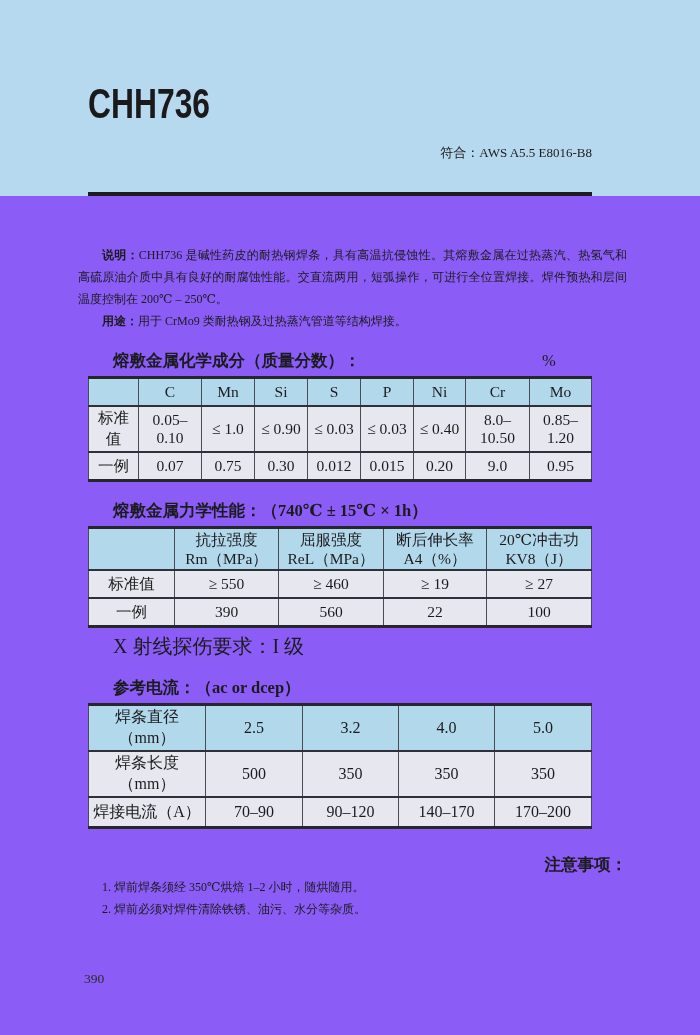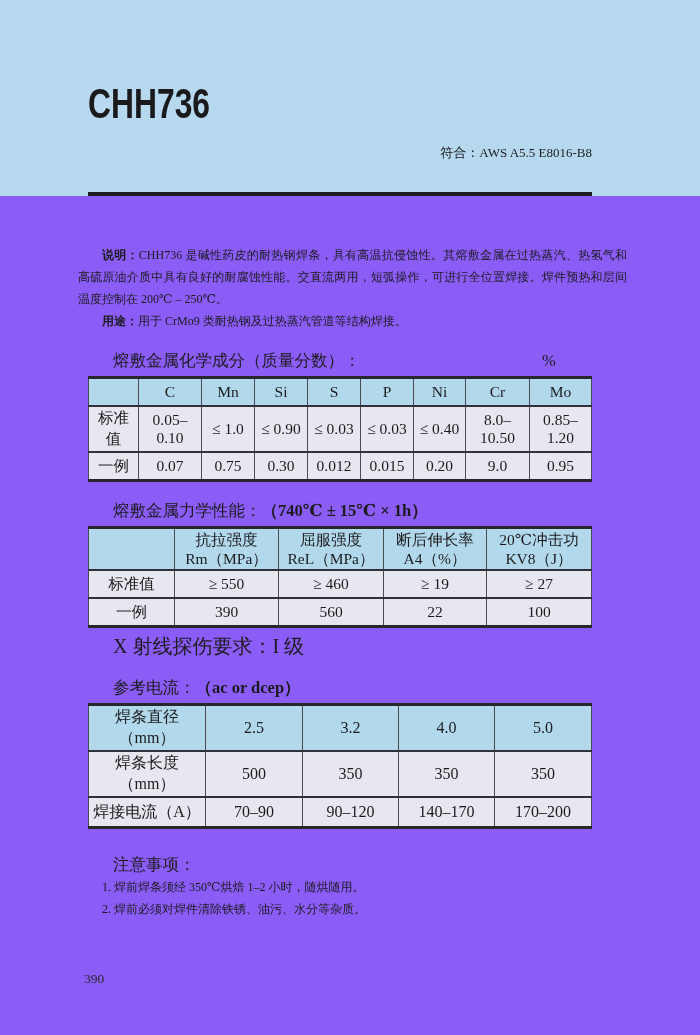--- a/index.html
+++ b/index.html
@@ -18,42 +18,42 @@
     font-weight:700; font-size:43px; line-height:46px; color:#1a1a1c;
     transform:scaleX(0.74); transform-origin:left top; letter-spacing:0px; white-space:nowrap;
   }
   .conform { position:absolute; top:144px; right:108px; font-size:13px; white-space:nowrap; }
   .rule { position:absolute; left:88px; top:192px; width:504px; height:4px; background:#1c1c20; }
   
   .content { position:absolute; left:0; top:196px; width:700px; box-sizing:border-box; padding:48px 73px 0 78px; }
   p.body { margin:0; font-size:12px; line-height:22px; text-align:justify; text-indent:2em; }
   .blabel { font-weight:700; }
   .sec { position:relative; margin:18px 0 0 0; padding-left:35px; font-size:16.5px; line-height:22px; }
-  .sec .t { font-weight:400;text-align:right; }
+  .sec .t { font-weight:700;text-align:right; }
   .sec .cond { font-weight:700; }
   .unit { position:absolute; left:464px; top:0; font-weight:400; }
   
   table.dtable {
     margin:4px 0 0 10px; width:503px; table-layout:fixed; border-collapse:collapse;
     font-size:15.5px;
     border-left:1px solid #4b4b54; border-right:1px solid #4b4b54;
     border-top:3px solid #26262c; border-bottom:3px solid #26262c;
   }
   .dtable th, .dtable td {
     border:1px solid #4b4b54; text-align:center; vertical-align:middle;
     font-weight:400; padding:1px 2px; height:24px; overflow:hidden;
   }
   .dtable tr + tr th, .dtable tr + tr td { border-top:2px solid #30303a; }
   .hbg { background:#b2d8ec; }
   .dbg { background:#e7e7ef; }
   .h2cell { height:41px; line-height:19px; }
   .h2cell .l1, .h2cell .l2 { display:block; }
   table.cur td, table.cur th { height:26px; font-size:16px; }
   .xray { margin:7px 0 0 35px; font-size:20px; line-height:22px; }
-  .notes-title { margin:25px 0 0 35px; font-weight:400; font-size:16.5px; line-height:22px; }
+  .notes-title { margin:25px 0 0 35px; font-weight:700; font-size:16.5px; line-height:22px;text-align:right; }
   .gap-lg { margin-top:20px; }
   .pageno { position:absolute; left:84px; top:971px; font-size:13.5px; color:#2a2a2c; }
 </style>
 </head>
 <body>
 
 <div class="page">
 
   <div class="band">
     <h1 class="product">CHH736</h1>

